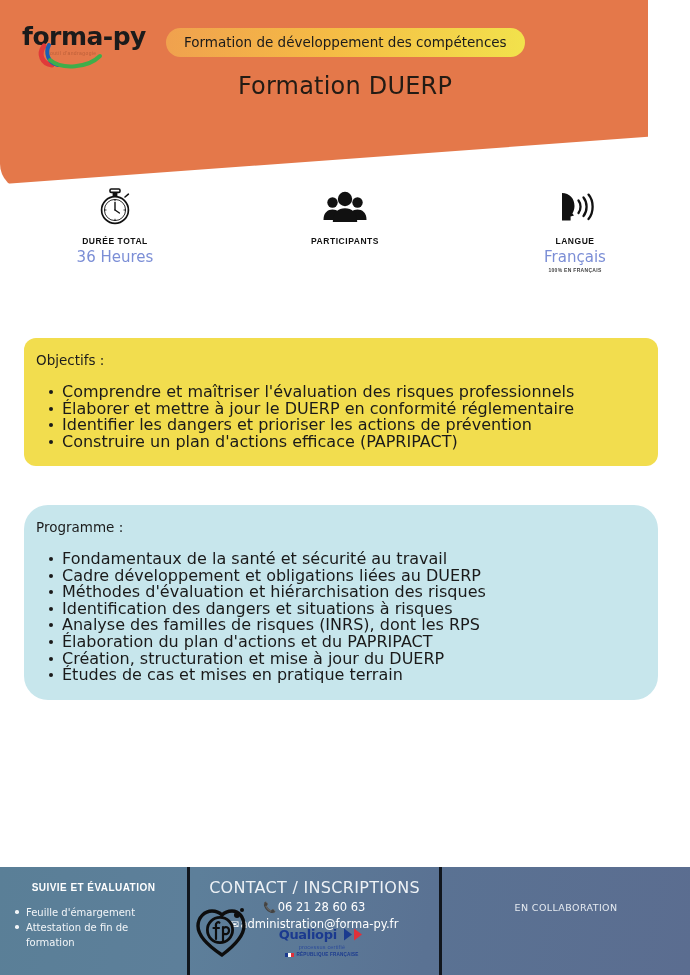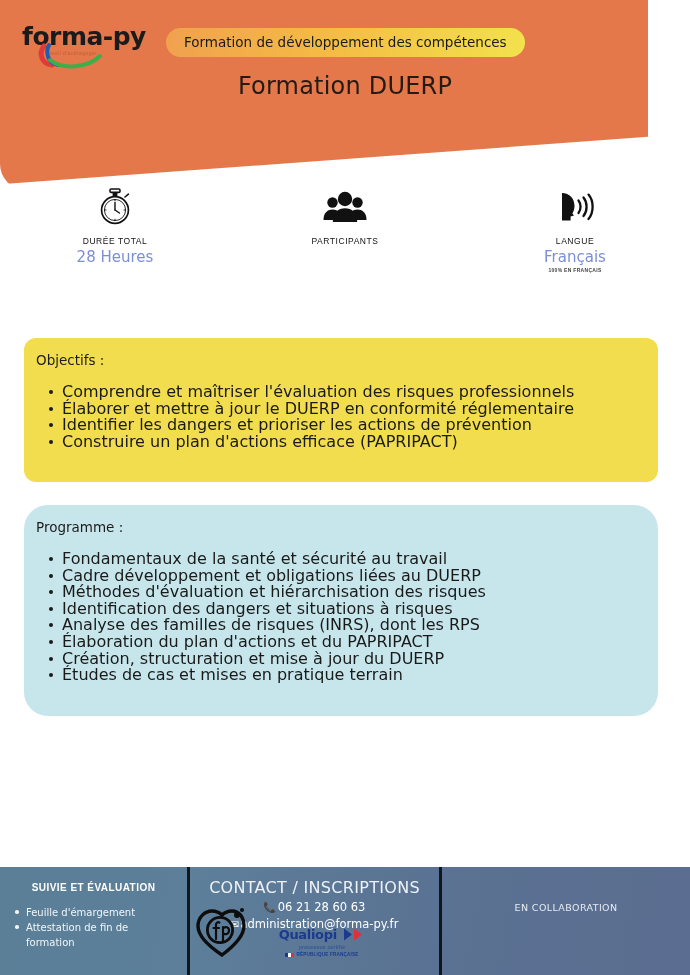--- a/index.html
+++ b/index.html
@@ -49,34 +49,34 @@
   }
 
   
   .info-row {
     position:absolute; left:0; top:186px; width:690px; height:110px;
     display:flex;
   }
   .info-col { flex:1; text-align:center; }
   .info-col .ic { height:42px; display:flex; align-items:center; justify-content:center; }
   .info-label {
-    margin-top:8px; font-size:8.5px; font-weight:400;
+    margin-top:8px; font-size:8.5px; font-weight:700;
     letter-spacing:.55px; color:#111;
   }
   .info-value {
     margin-top:2px; font-size:15px; color:#7b8ed6;
     font-family:"DejaVu Sans", sans-serif;
   }
   .info-note {
     margin-top:1px; font-size:5px; font-weight:700; letter-spacing:.3px; color:#444;
   }
 
   
   .card {
-    position:absolute; padding:14px 0 32px 0;
+    position:absolute; padding:14px 0 16px 0;
   }
   .card-obj {
     left:24px; top:338px; width:634px; min-height:118px;
     background:#f2dd4e; border-radius:12px;
   }
   .card-prog {
     left:24px; top:505px; width:634px; min-height:180px;
     background:#c7e6ec; border-radius:24px;
   }
   .card-head {
@@ -180,21 +180,21 @@
           <line x1="17" y1="22" x2="17" y2="14.5" stroke="#111" stroke-width="1.4" stroke-linecap="round"></line>
           <line x1="17" y1="22" x2="21.4" y2="25" stroke="#111" stroke-width="1.4" stroke-linecap="round"></line>
           <line x1="17" y1="11.6" x2="17" y2="13.2" stroke="#111" stroke-width="1"></line>
           <line x1="17" y1="30.8" x2="17" y2="32.4" stroke="#111" stroke-width="1"></line>
           <line x1="25.6" y1="22" x2="27.2" y2="22" stroke="#111" stroke-width="1"></line>
           <line x1="6.8" y1="22" x2="8.4" y2="22" stroke="#111" stroke-width="1"></line>
           <line x1="27" y1="9" x2="30.4" y2="6.2" stroke="#111" stroke-width="1.6" stroke-linecap="round"></line>
         </svg>
       </div>
       <div class="info-label">DURÉE TOTAL</div>
-      <div class="info-value">28 Heures</div>
+      <div class="info-value">36 Heures</div>
     </div>
 
     <div class="info-col">
       <div class="ic">
         <svg width="46" height="34" viewBox="0 0 46 34">
           <circle cx="10.5" cy="12.5" r="5.2" fill="#111"></circle>
           <path d="M1.5 30 C1.5 22.5, 6 19.6, 10.5 19.6 C15 19.6, 19.5 22.5, 19.5 30 Z" fill="#111"></path>
           <circle cx="35.5" cy="12.5" r="5.2" fill="#111"></circle>
           <path d="M26.5 30 C26.5 22.5, 31 19.6, 35.5 19.6 C40 19.6, 44.5 22.5, 44.5 30 Z" fill="#111"></path>
           <circle cx="23" cy="9" r="7.2" fill="#111"></circle>

